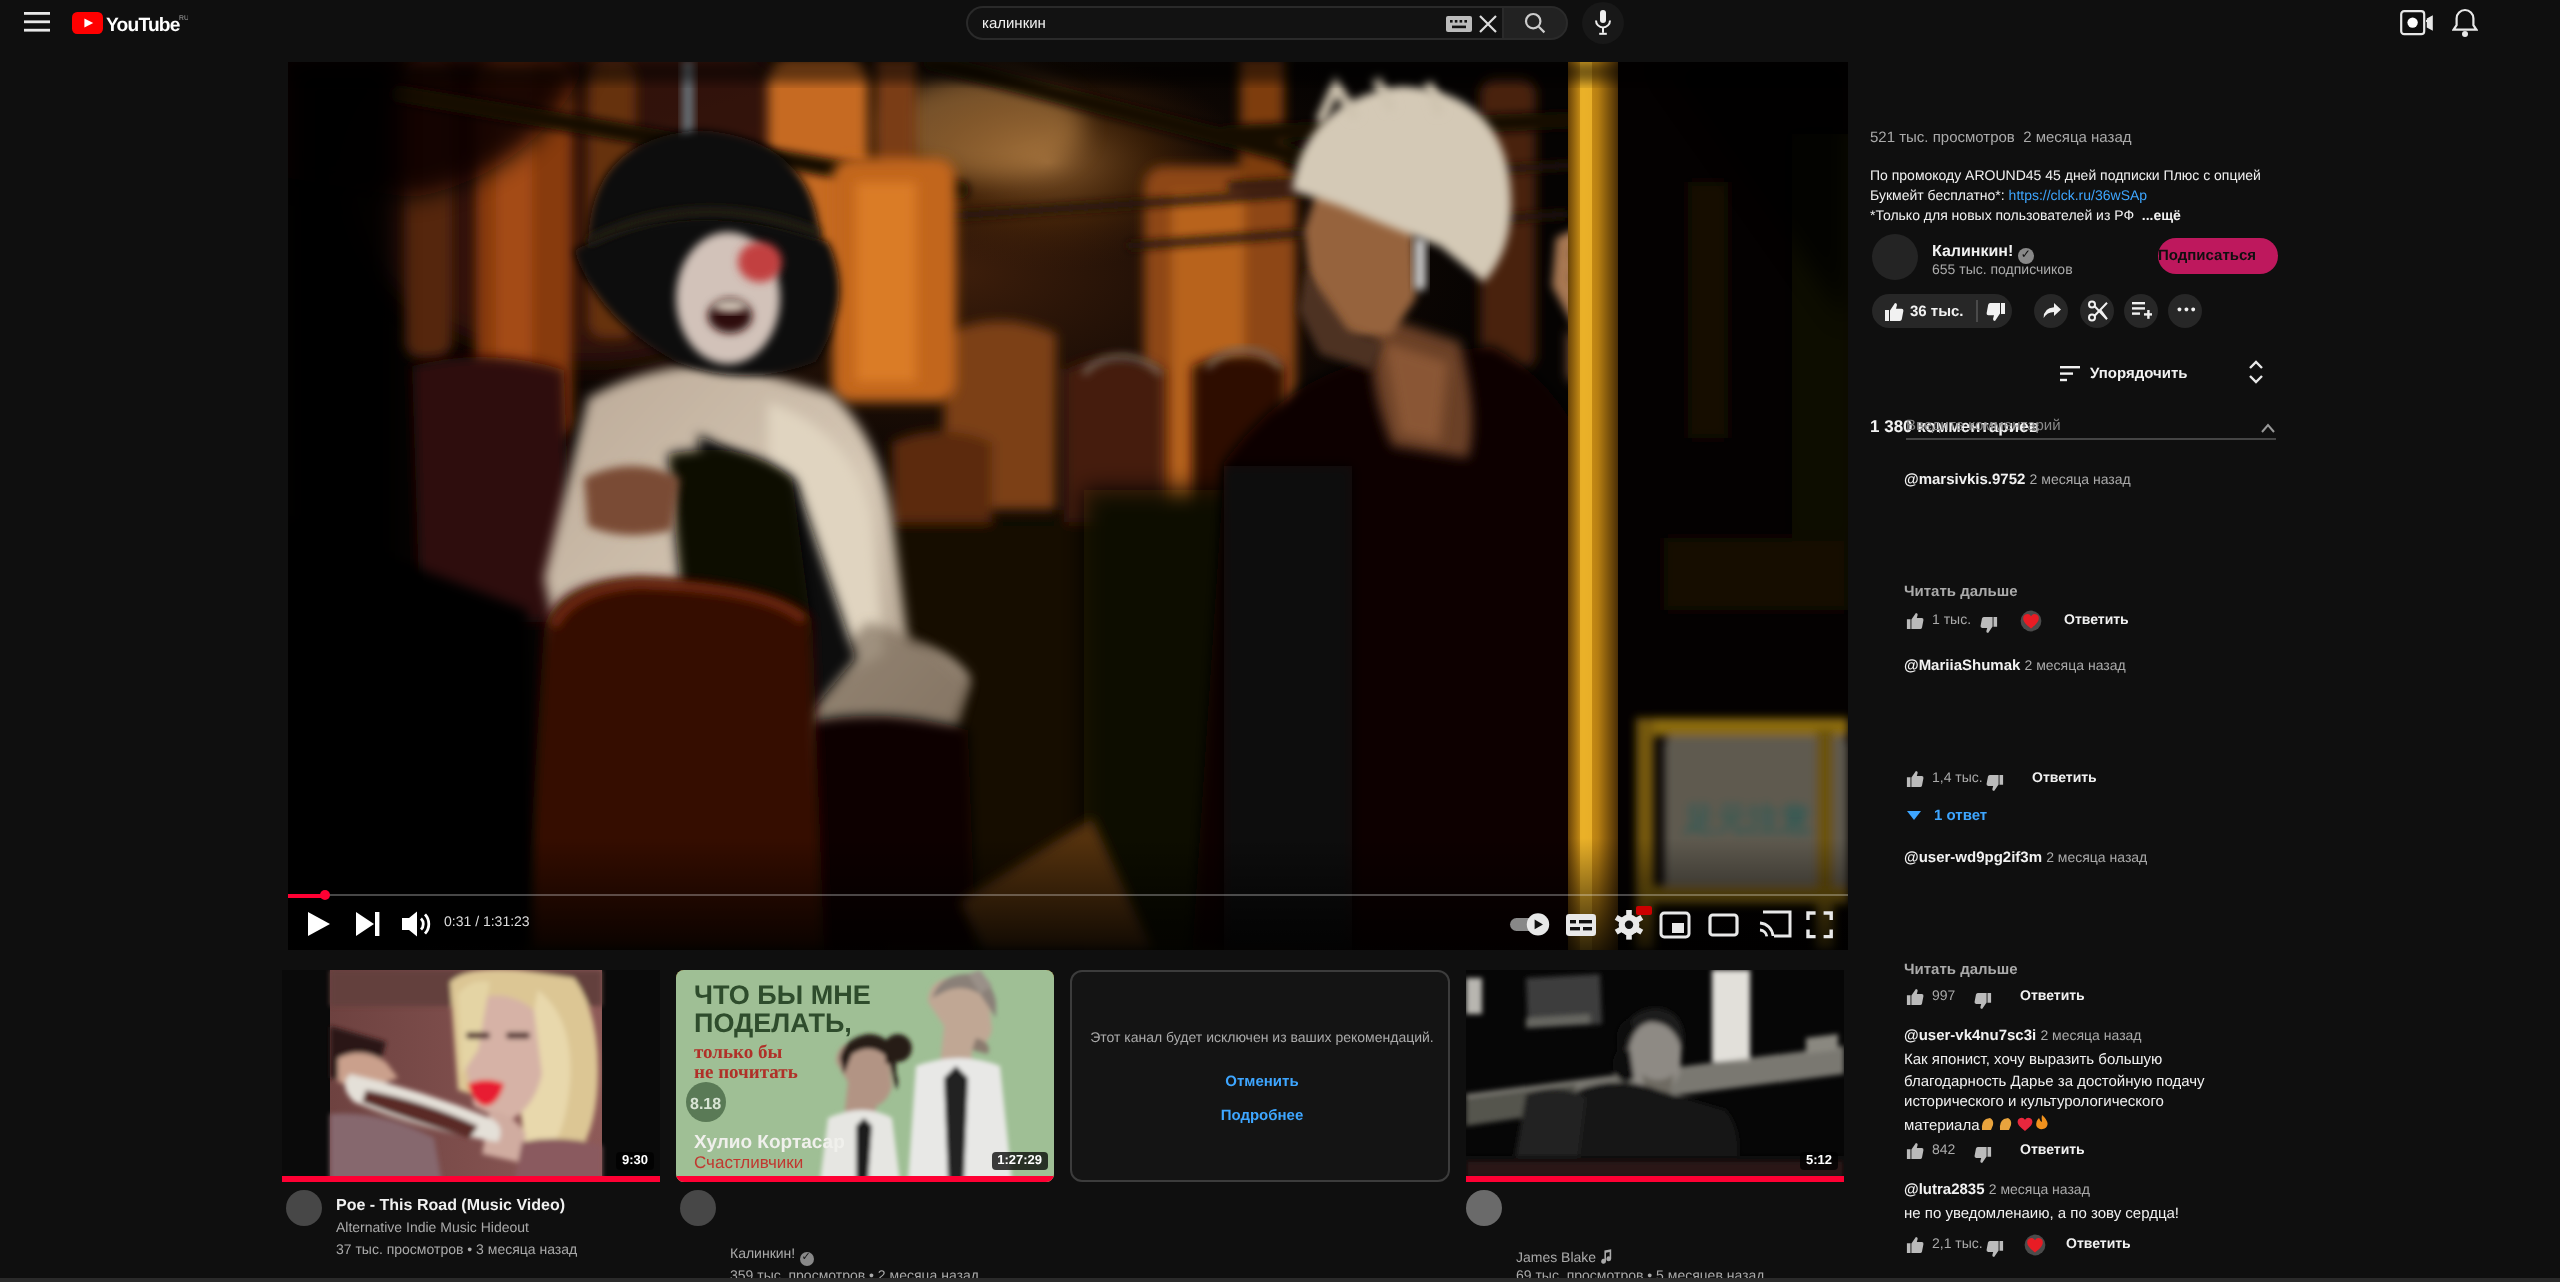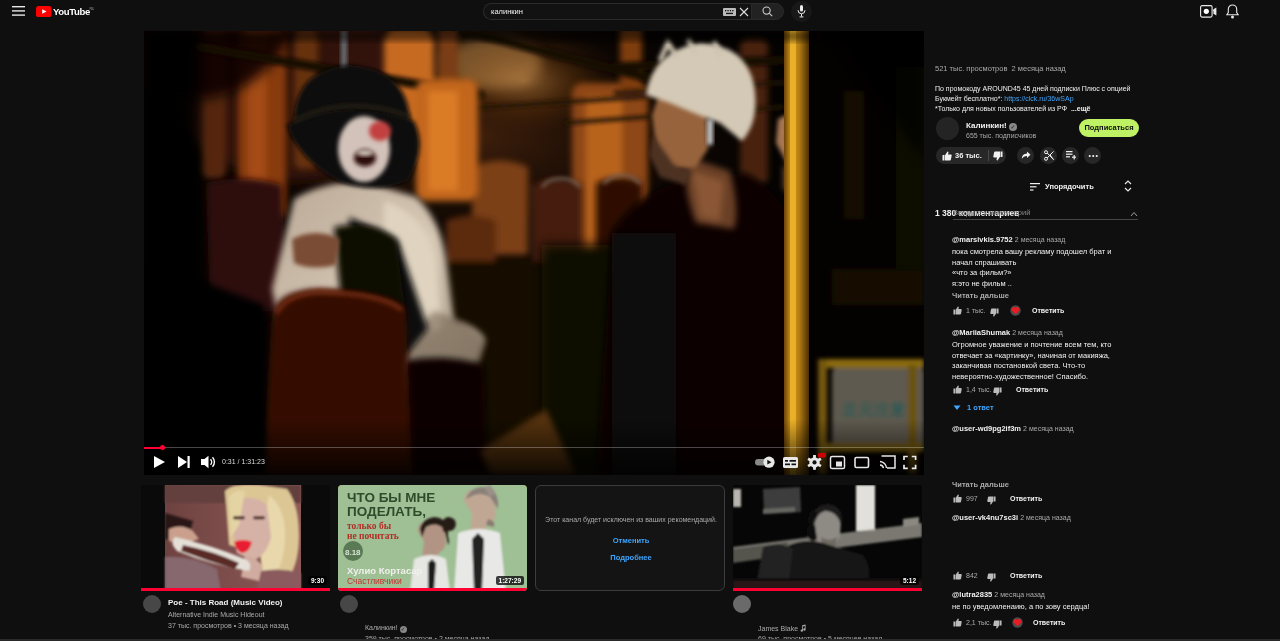--- a/index.html
+++ b/index.html
@@ -410,21 +410,21 @@
 
 <div class="abs" style="left:0;bottom:0;width:1280px;height:2px;background:#2a2a2a;"></div>
 
 <div class="abs grey" style="left:935px;top:64px;font-size:7.5px;">521 тыс. просмотров&nbsp;&nbsp;2 месяца назад</div>
 
 <div class="abs" style="left:935px;top:84px;width:215px;font-size:7px;line-height:10px;color:#f1f1f1;">По промокоду AROUND45 45 дней подписки Плюс с опцией<br>Букмейт бесплатно*: <span class="blue">https://clck.ru/36wSAp</span><br>*Только для новых пользователей из РФ &nbsp;<span class="bold">...ещё</span></div>
 
 <div class="abs" style="left:936px;top:117px;width:23px;height:23px;border-radius:50%;background:#242424;"></div>
 <div class="abs bold" style="left:966px;top:121px;font-size:8px;color:#f1f1f1;">Калинкин! <span style="display:inline-block;width:8px;height:8px;border-radius:50%;background:#888;color:#0f0f0f;font-size:6px;line-height:8px;text-align:center;font-weight:normal;vertical-align:-1px;">✓</span></div>
 <div class="abs grey" style="left:966px;top:132px;font-size:7px;">655 тыс. подписчиков</div>
-<div class="abs" style="left:1079px;top:119px;width:60px;height:18px;border-radius:9px;background:#bef264;color:#0f0f0f;font-size:7.5px;font-weight:bold;text-align:center;line-height:18px;">Подписаться</div>
+<div class="abs" style="left:1079px;top:119px;width:60px;height:18px;border-radius:9px;background:#be185d;color:#0f0f0f;font-size:7.5px;font-weight:bold;text-align:left;line-height:18px;">Подписаться</div>
 
 <div class="abs" style="left:936px;top:147px;width:70px;height:17px;border-radius:8.5px;background:#272727;"></div>
 <svg class="abs" style="left:942px;top:151px" width="10" height="10" viewBox="0 0 10 10">
       <path d="M0.5 4 h2 v5.5 h-2 Z M3 4.2 L5.5 0.5 q1 0 1 1 L6 3.4 h2.8 q1 0 0.9 1 l-0.8 4.2 q-0.2 0.9 -1 0.9 H3 Z" fill="#f1f1f1"></path>
     </svg>
 <div class="abs bold" style="left:955px;top:151px;font-size:7.5px;color:#f1f1f1;">36 тыс.</div>
 <div class="abs" style="left:988px;top:150px;width:1px;height:11px;background:#4a4a4a;"></div>
 <svg class="abs" style="left:993px;top:151px" width="10" height="10" viewBox="0 0 10 10">
       <path d="M9.5 6 h-2 V0.5 h2 Z M7 5.8 L4.5 9.5 q-1 0 -1 -1 L4 6.6 H1.2 q-1 0 -0.9 -1 l0.8 -4.2 q0.2 -0.9 1 -0.9 H7 Z" fill="#f1f1f1"></path>
     </svg>
@@ -470,37 +470,35 @@
       </g>
     </svg>
 
 <div class="abs grey" style="left:953px;top:208px;font-size:7.5px;color:#888;">Введите комментарий</div>
 <div class="abs" style="left:953px;top:219px;width:185px;height:1px;background:#454545;"></div>
 <svg class="abs" style="left:1130px;top:211px" width="8" height="6" viewBox="0 0 8 6">
       <path d="M1 5 L4 1.5 L7 5" fill="none" stroke="#999" stroke-width="1"></path>
     </svg>
 
 <div class="abs" style="left:952px;top:235px;font-size:7.5px;"><span class="bold" style="color:#f1f1f1;">@marsivkis.9752</span> <span class="grey" style="font-size:7px;">2 месяца назад</span></div>
-<div class="abs" style="left:952px;top:247px;width:190px;font-size:7.5px;line-height:10.5px;color:#f1f1f1;">пока смотрела вашу рекламу подошел брат и<br>начал спрашивать<br>«что за фильм?»<br>я:это не фильм ..</div>
 <div class="abs bold grey" style="left:952px;top:291px;font-size:7.5px;">Читать дальше</div>
 <svg class="abs" style="left:953px;top:306px" width="9" height="9" viewBox="0 0 10 10">
       <path d="M0.5 4 h2 v5.5 h-2 Z M3 4.2 L5.5 0.5 q1 0 1 1 L6 3.4 h2.8 q1 0 0.9 1 l-0.8 4.2 q-0.2 0.9 -1 0.9 H3 Z" fill="#bbbbbb"></path>
     </svg>
 <div class="abs grey" style="left:966px;top:307px;font-size:7px;">1 тыс.</div>
 <svg class="abs" style="left:990px;top:308px" width="9" height="9" viewBox="0 0 10 10">
       <path d="M9.5 6 h-2 V0.5 h2 Z M7 5.8 L4.5 9.5 q-1 0 -1 -1 L4 6.6 H1.2 q-1 0 -0.9 -1 l0.8 -4.2 q0.2 -0.9 1 -0.9 H7 Z" fill="#bbbbbb"></path>
     </svg>
 <svg class="abs" style="left:1010px;top:305px" width="11" height="11" viewBox="0 0 11 11">
       <circle cx="5.5" cy="5.5" r="5.2" fill="#ffffff" opacity="0.25"></circle>
       <path d="M5.5 9.2 C3 7.2 1.6 5.8 1.6 4.2 a2.1 2.1 0 0 1 3.9 -1.1 a2.1 2.1 0 0 1 3.9 1.1 C9.4 5.8 8 7.2 5.5 9.2 Z" fill="#e81c24"></path>
     </svg>
 <div class="abs bold" style="left:1032px;top:307px;font-size:7px;color:#f1f1f1;">Ответить</div>
 
 <div class="abs" style="left:952px;top:328px;font-size:7.5px;"><span class="bold" style="color:#f1f1f1;">@MariiaShumak</span> <span class="grey" style="font-size:7px;">2 месяца назад</span></div>
-<div class="abs" style="left:952px;top:340px;width:195px;font-size:7.5px;line-height:10.5px;color:#f1f1f1;">Огромное уважение и почтение всем тем, кто<br>отвечает за «картинку», начиная от макияжа,<br>заканчивая постановкой света. Что-то<br>невероятно-художественное! Спасибо.</div>
 <svg class="abs" style="left:953px;top:385px" width="9" height="9" viewBox="0 0 10 10">
       <path d="M0.5 4 h2 v5.5 h-2 Z M3 4.2 L5.5 0.5 q1 0 1 1 L6 3.4 h2.8 q1 0 0.9 1 l-0.8 4.2 q-0.2 0.9 -1 0.9 H3 Z" fill="#bbbbbb"></path>
     </svg>
 <div class="abs grey" style="left:966px;top:386px;font-size:7px;">1,4 тыс.</div>
 <svg class="abs" style="left:993px;top:387px" width="9" height="9" viewBox="0 0 10 10">
       <path d="M9.5 6 h-2 V0.5 h2 Z M7 5.8 L4.5 9.5 q-1 0 -1 -1 L4 6.6 H1.2 q-1 0 -0.9 -1 l0.8 -4.2 q0.2 -0.9 1 -0.9 H7 Z" fill="#bbbbbb"></path>
     </svg>
 <div class="abs bold" style="left:1016px;top:386px;font-size:7px;color:#f1f1f1;">Ответить</div>
 <svg class="abs" style="left:953px;top:405px" width="8" height="6" viewBox="0 0 8 6">
       <path d="M0.5 0.5 L4 5 L7.5 0.5 Z" fill="#3ea6ff"></path>
@@ -512,20 +510,29 @@
 <svg class="abs" style="left:953px;top:494px" width="9" height="9" viewBox="0 0 10 10">
       <path d="M0.5 4 h2 v5.5 h-2 Z M3 4.2 L5.5 0.5 q1 0 1 1 L6 3.4 h2.8 q1 0 0.9 1 l-0.8 4.2 q-0.2 0.9 -1 0.9 H3 Z" fill="#bbbbbb"></path>
     </svg>
 <div class="abs grey" style="left:966px;top:495px;font-size:7px;">997</div>
 <svg class="abs" style="left:987px;top:496px" width="9" height="9" viewBox="0 0 10 10">
       <path d="M9.5 6 h-2 V0.5 h2 Z M7 5.8 L4.5 9.5 q-1 0 -1 -1 L4 6.6 H1.2 q-1 0 -0.9 -1 l0.8 -4.2 q0.2 -0.9 1 -0.9 H7 Z" fill="#bbbbbb"></path>
     </svg>
 <div class="abs bold" style="left:1010px;top:495px;font-size:7px;color:#f1f1f1;">Ответить</div>
 
 <div class="abs" style="left:952px;top:513px;font-size:7.5px;"><span class="bold" style="color:#f1f1f1;">@user-vk4nu7sc3i</span> <span class="grey" style="font-size:7px;">2 месяца назад</span></div>
+<div class="abs" style="left:952px;top:525px;width:195px;font-size:7.5px;line-height:10.5px;color:#f1f1f1;">Как японист, хочу выразить большую<br>благодарность Дарье за достойную подачу<br>исторического и культурологического<br>материала<svg width="9" height="8" viewBox="0 0 9 8" style="vertical-align:-1px">
+        <path d="M1 7 Q0.5 3 3 1.5 L5 1 Q7 2 6.5 4.5 L5.5 7 Z" fill="#e8a33d"></path>
+      </svg><svg width="9" height="8" viewBox="0 0 9 8" style="vertical-align:-1px">
+        <path d="M1 7 Q0.5 3 3 1.5 L5 1 Q7 2 6.5 4.5 L5.5 7 Z" fill="#e8a33d"></path>
+      </svg><svg width="9" height="8" viewBox="0 0 9 8" style="vertical-align:-1px">
+        <path d="M4.5 7.5 C2 5.6 0.8 4.3 0.8 2.9 a2 2 0 0 1 3.7 -1 a2 2 0 0 1 3.7 1 C8.2 4.3 7 5.6 4.5 7.5 Z" fill="#e8273d"></path>
+      </svg><svg width="8" height="9" viewBox="0 0 8 9" style="vertical-align:-1px">
+        <path d="M4 0.5 Q6.5 2.5 6.8 5 A3 3 0 0 1 1.2 6 Q0.8 3.5 2.5 2 Q3 3.5 4 4 Q3.6 2 4 0.5 Z" fill="#f2921d"></path>
+      </svg></div>
 <svg class="abs" style="left:953px;top:571px" width="9" height="9" viewBox="0 0 10 10">
       <path d="M0.5 4 h2 v5.5 h-2 Z M3 4.2 L5.5 0.5 q1 0 1 1 L6 3.4 h2.8 q1 0 0.9 1 l-0.8 4.2 q-0.2 0.9 -1 0.9 H3 Z" fill="#bbbbbb"></path>
     </svg>
 <div class="abs grey" style="left:966px;top:572px;font-size:7px;">842</div>
 <svg class="abs" style="left:987px;top:573px" width="9" height="9" viewBox="0 0 10 10">
       <path d="M9.5 6 h-2 V0.5 h2 Z M7 5.8 L4.5 9.5 q-1 0 -1 -1 L4 6.6 H1.2 q-1 0 -0.9 -1 l0.8 -4.2 q0.2 -0.9 1 -0.9 H7 Z" fill="#bbbbbb"></path>
     </svg>
 <div class="abs bold" style="left:1010px;top:572px;font-size:7px;color:#f1f1f1;">Ответить</div>
 
 <div class="abs" style="left:952px;top:590px;font-size:7.5px;"><span class="bold" style="color:#f1f1f1;">@lutra2835</span> <span class="grey" style="font-size:7px;">2 месяца назад</span></div>

